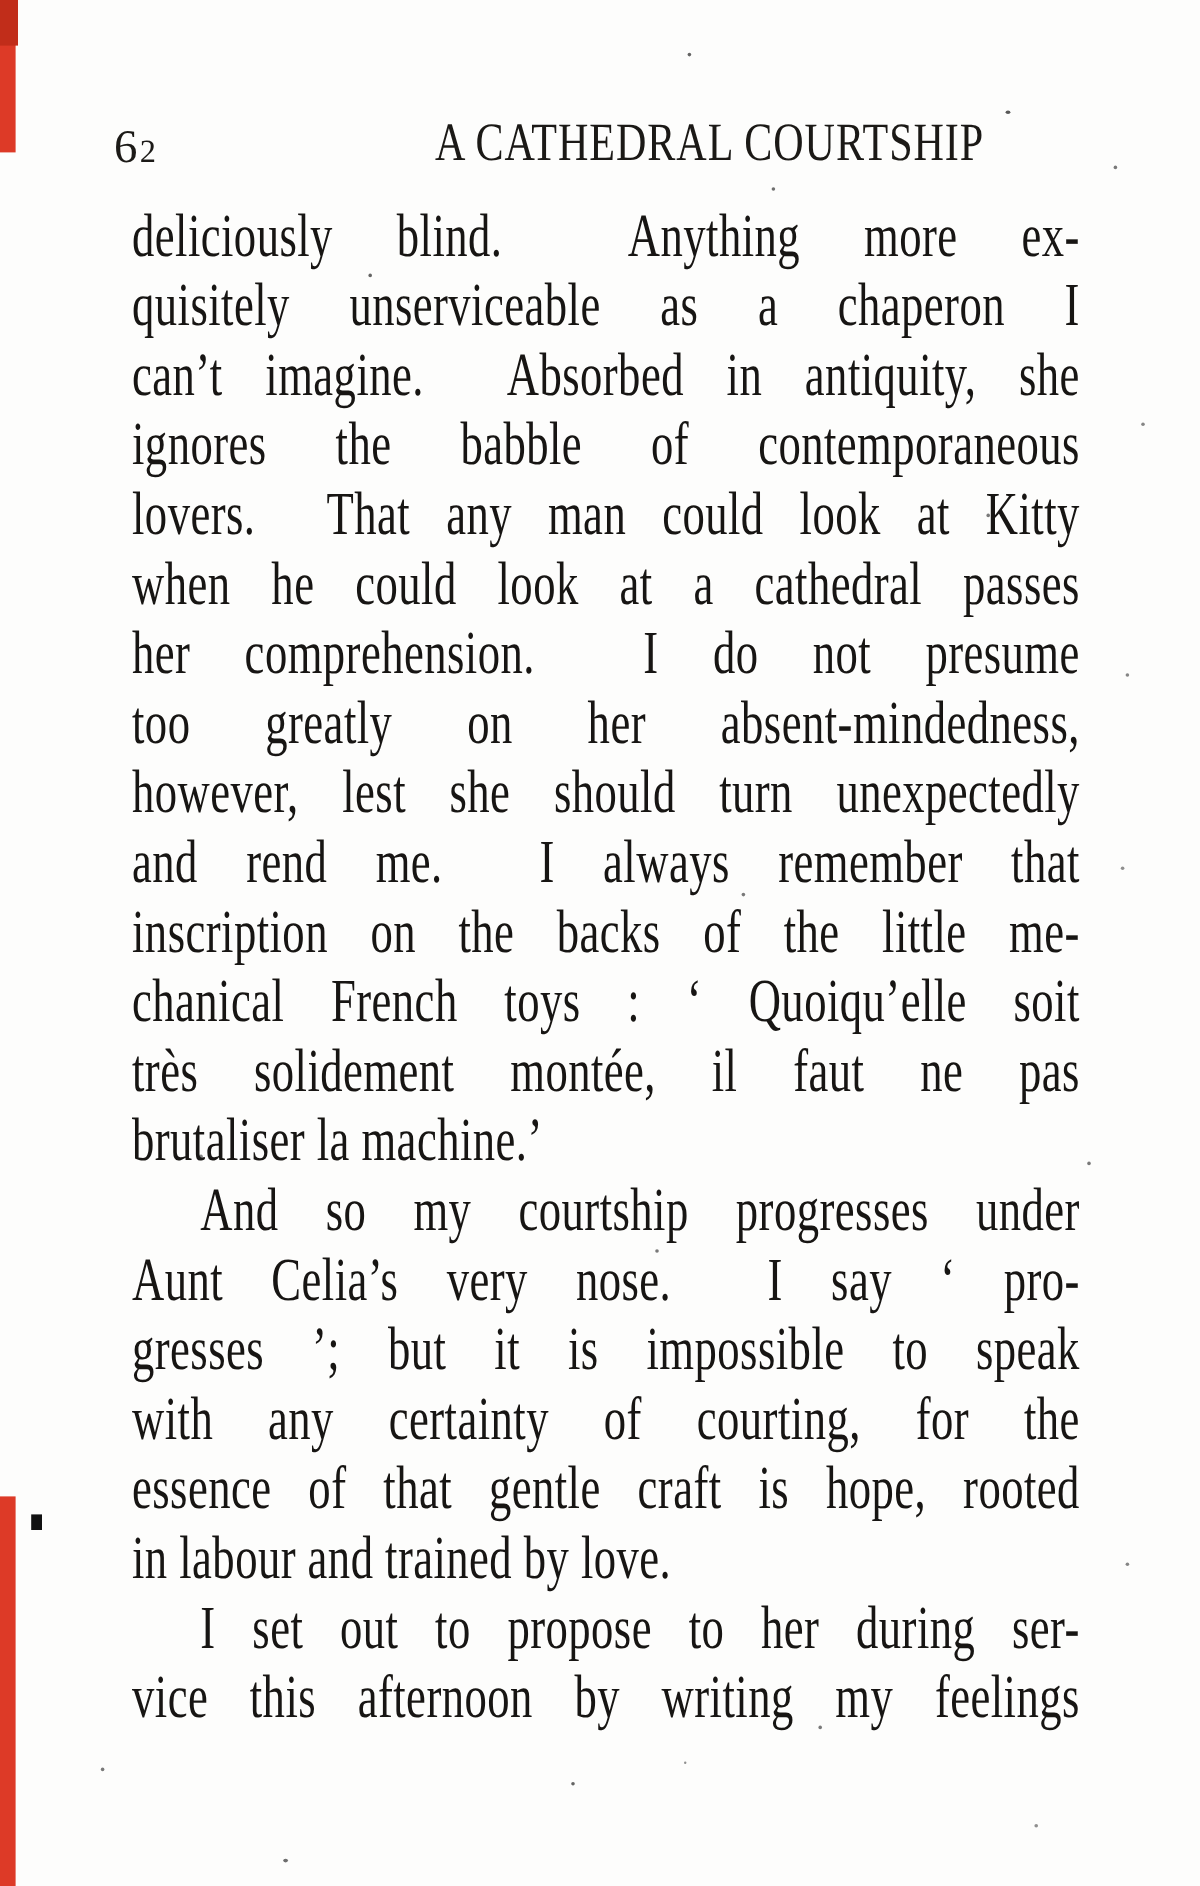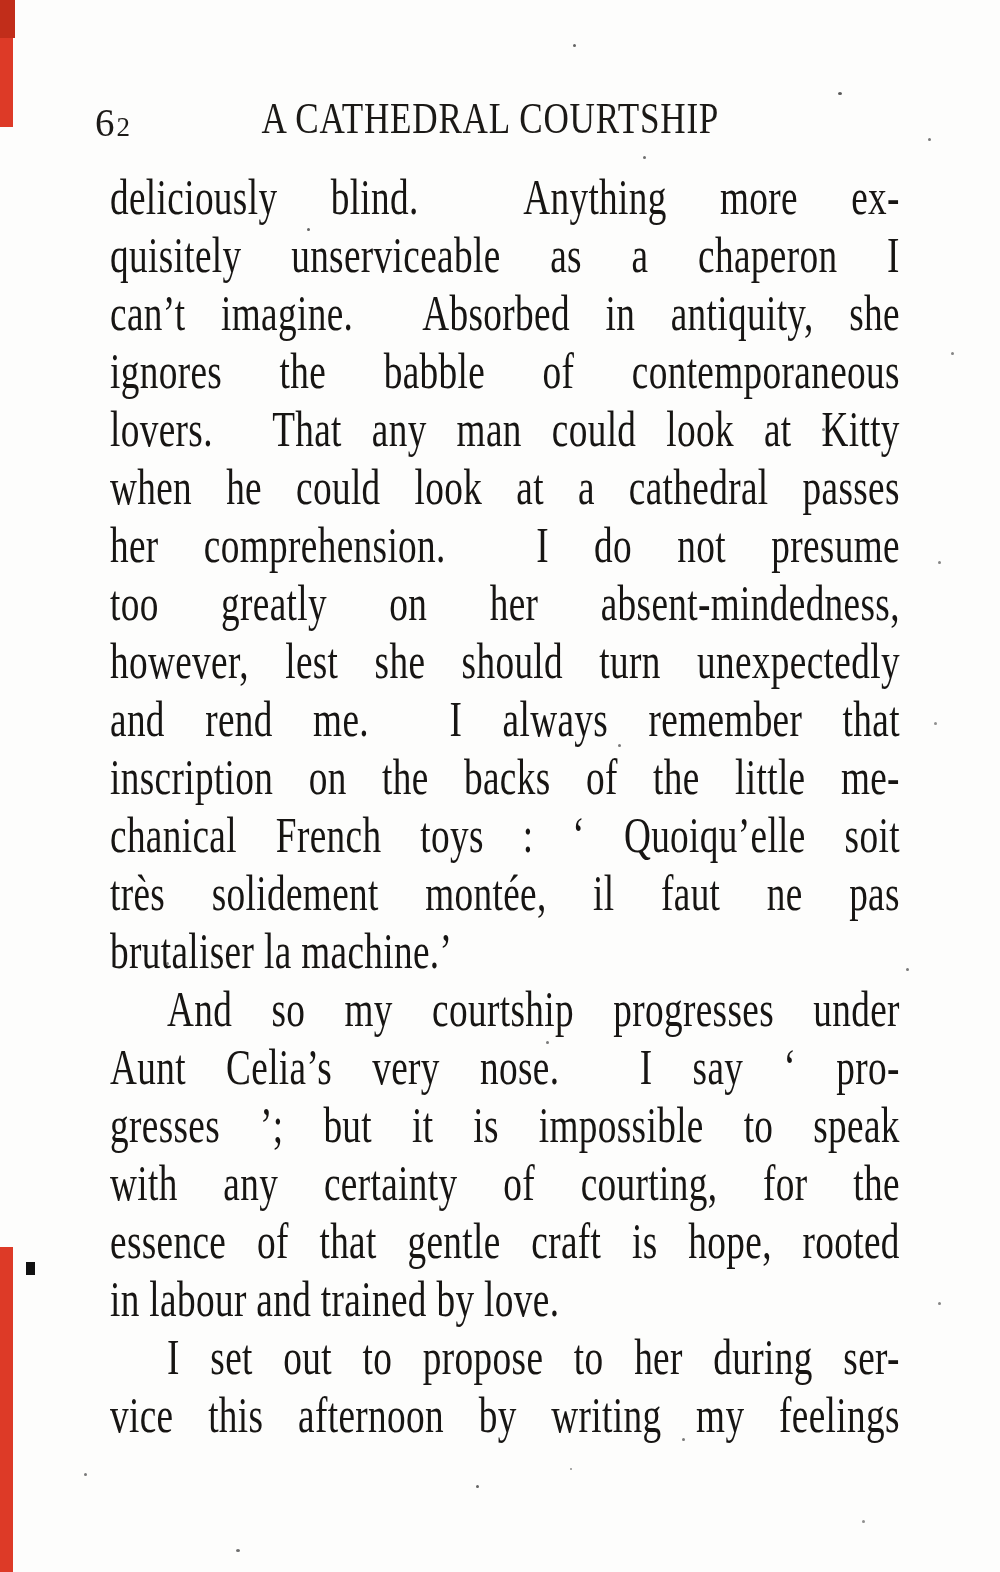--- a/index.html
+++ b/index.html
@@ -19,21 +19,21 @@
   .redbar.topcap { top: 0;      width: 15px; height: 38px;  background: #c12d1a; }
   .redbar.bottom { top: 1247px; width: 13px; height: 325px; background: #dd3a27; }
 
   
   .header { position: absolute; left: 95px; top: 94px; width: 790px; height: 48px; }
   .pageno {
     position: absolute; left: 0; top: 9px;
     font-size: 27px; line-height: 40px; letter-spacing: 2px; color: #1c1a17;
   }
   .pageno::first-letter { font-size: 39px; }
-  .title-row { text-align: center; }
+  .title-row { text-align: right; }
   .running-title {
     display: inline-block;
     font-size: 45px; line-height: 48px; letter-spacing: 1px;
     transform: scaleX(0.78); transform-origin: center top;
     white-space: pre; color: #1b1916;
   }
 
   
   .text-block { position: absolute; left: 110px; top: 168px; width: 790px; }
   .line {

